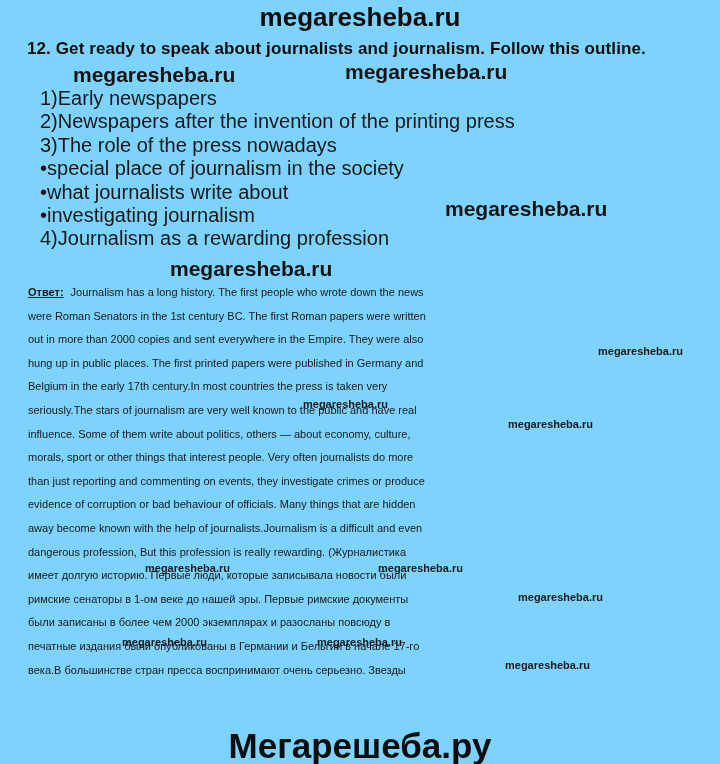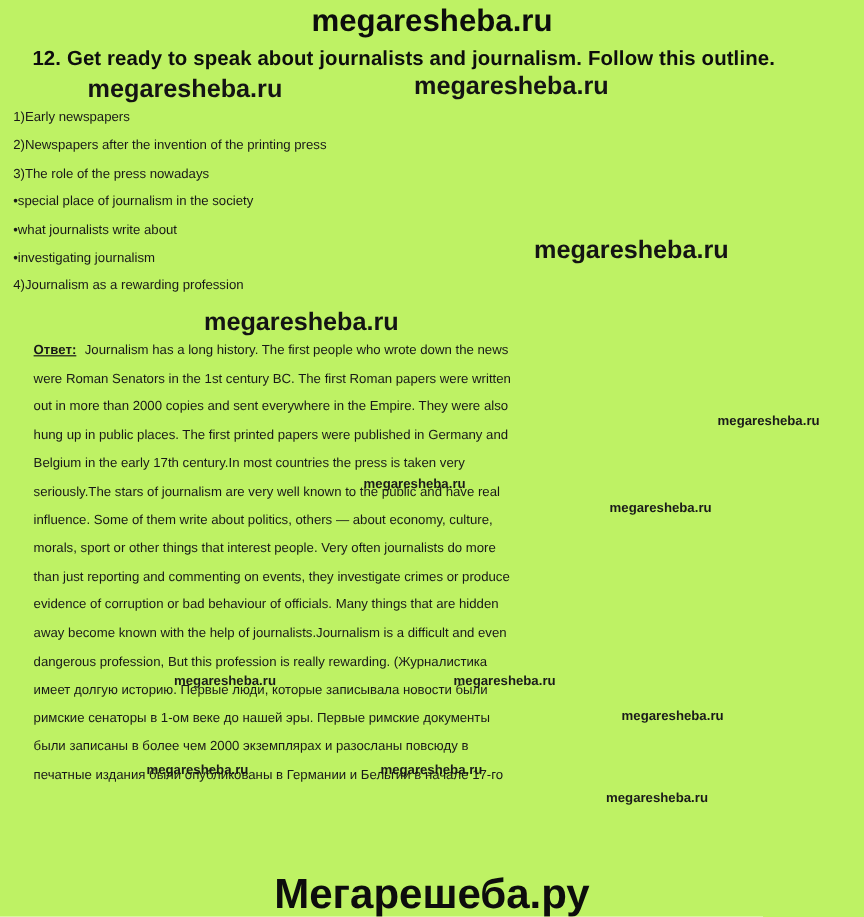--- a/index.html
+++ b/index.html
@@ -1,21 +1,21 @@
 <!DOCTYPE html>
 <html><head>
 <meta charset="utf-8">
 <style>
   * { margin: 0; padding: 0; box-sizing: border-box; }
   html, body { background: #ffffff; }
   .page {
     position: relative;
     width: 720px;
     height: 764px;
-    background: #bef264;
+    background: #7dd3fc;
     overflow: hidden;
     font-family: "Liberation Sans", "DejaVu Sans", sans-serif;
     color: #111111;
   }
   .site-header {
     position: absolute;
     top: 2px; left: 0;
     width: 100%;
     text-align: center;
     font-size: 26px;
@@ -42,23 +42,23 @@
   .wm-sm {
     position: absolute;
     font-size: 11px;
     font-weight: bold;
     color: #1a1a1a;
     white-space: nowrap;
     z-index: 3;
   }
   .outline {
     position: absolute;
-    top: 87px; left: 11px;
+    top: 87px; left: 40px;
     width: 680px;
-    font-size: 11px;
+    font-size: 20px;
     line-height: 23.4px;
     color: #181818;
   }
   .outline .outline-item { white-space: nowrap; }
   .answer {
     position: absolute;
     top: 281px; left: 28px;
     width: 690px;
     font-size: 11px;
     line-height: 23.6px;
@@ -116,20 +116,21 @@
     <div class="line">influence. Some of them write about politics, others — about economy, culture,</div>
     <div class="line">morals, sport or other things that interest people. Very often journalists do more</div>
     <div class="line">than just reporting and commenting on events, they investigate crimes or produce</div>
     <div class="line">evidence of corruption or bad behaviour of officials. Many things that are hidden</div>
     <div class="line">away become known with the help of journalists.Journalism is a difficult and even</div>
     <div class="line">dangerous profession, But this profession is really rewarding. (Журналистика</div>
     <div class="line">имеет долгую историю. Первые люди, которые записывала новости были</div>
     <div class="line">римские сенаторы в 1-ом веке до нашей эры. Первые римские документы</div>
     <div class="line">были записаны в более чем 2000 экземплярах и разосланы повсюду в</div>
     <div class="line">печатные издания были опубликованы в Германии и Бельгии в начале 17-го</div>
+    <div class="line">века.В большинстве стран пресса воспринимают очень серьезно. Звезды</div>
   </div>
 
   <div class="wm-sm" style="left:598px; top:345px;">megaresheba.ru</div>
   <div class="wm-sm" style="left:303px; top:398px;">megaresheba.ru</div>
   <div class="wm-sm" style="left:508px; top:418px;">megaresheba.ru</div>
   <div class="wm-sm" style="left:145px; top:562px;">megaresheba.ru</div>
   <div class="wm-sm" style="left:378px; top:562px;">megaresheba.ru</div>
   <div class="wm-sm" style="left:518px; top:591px;">megaresheba.ru</div>
   <div class="wm-sm" style="left:122px; top:636px;">megaresheba.ru</div>
   <div class="wm-sm" style="left:317px; top:636px;">megaresheba.ru</div>

